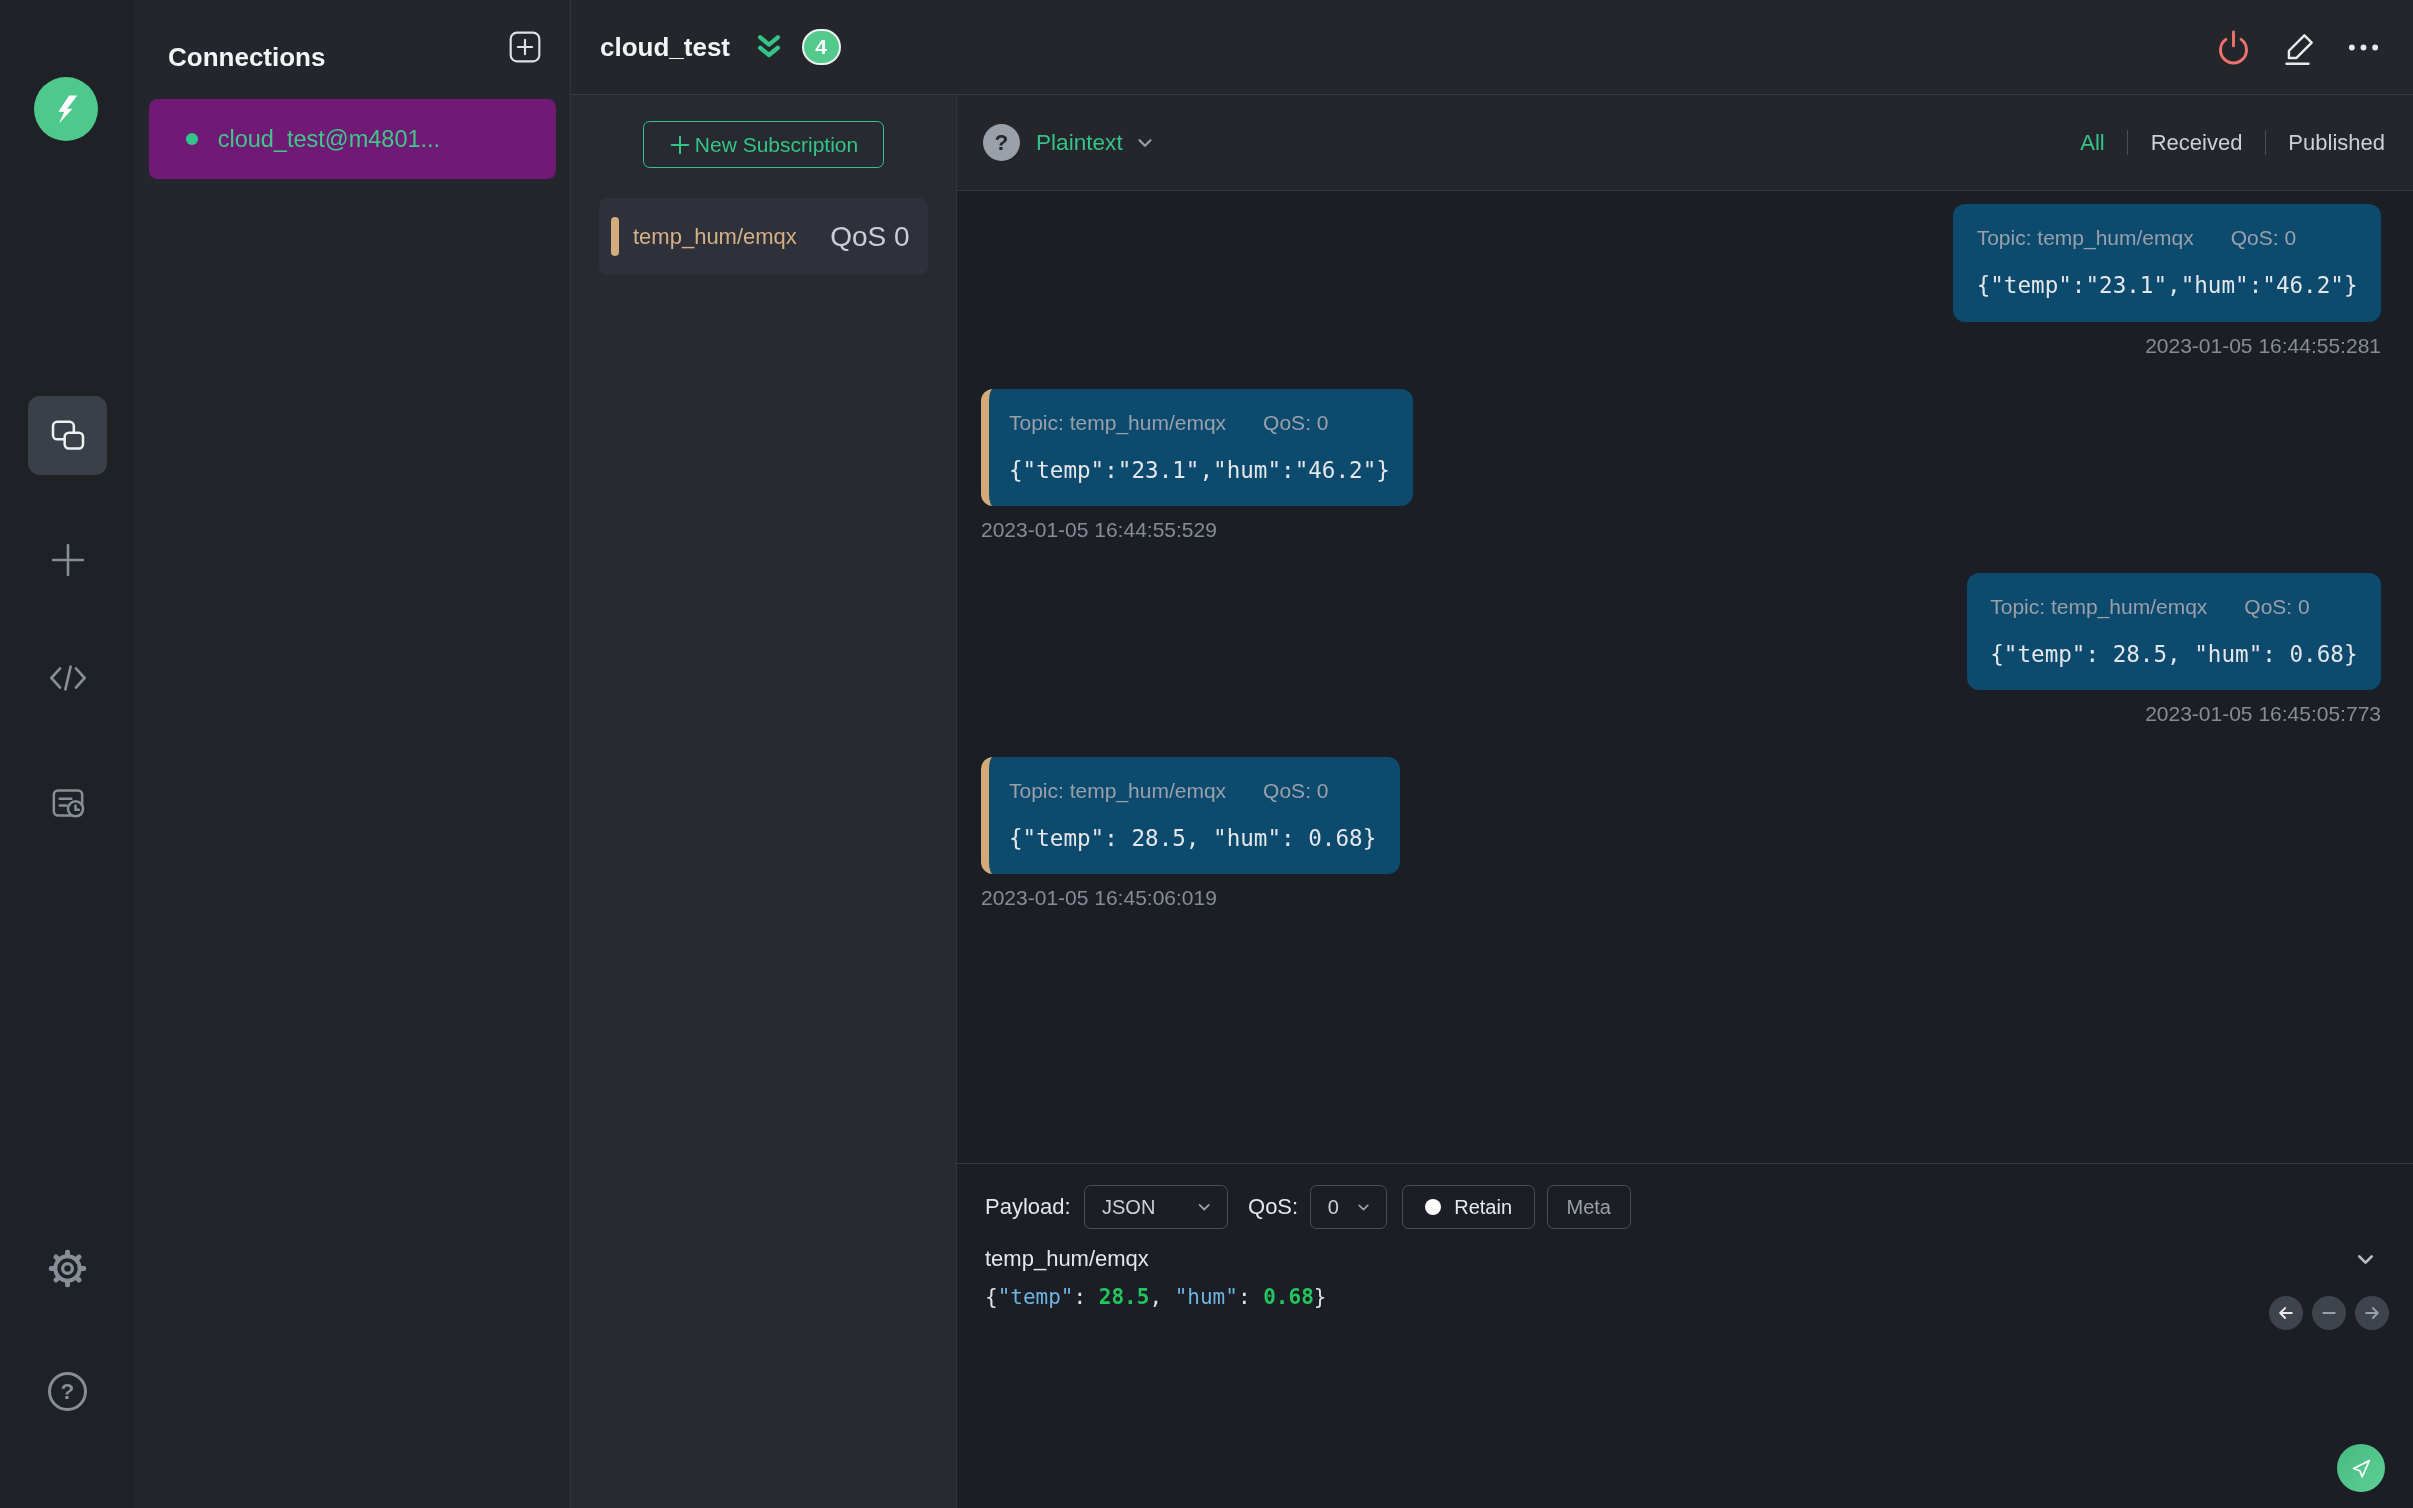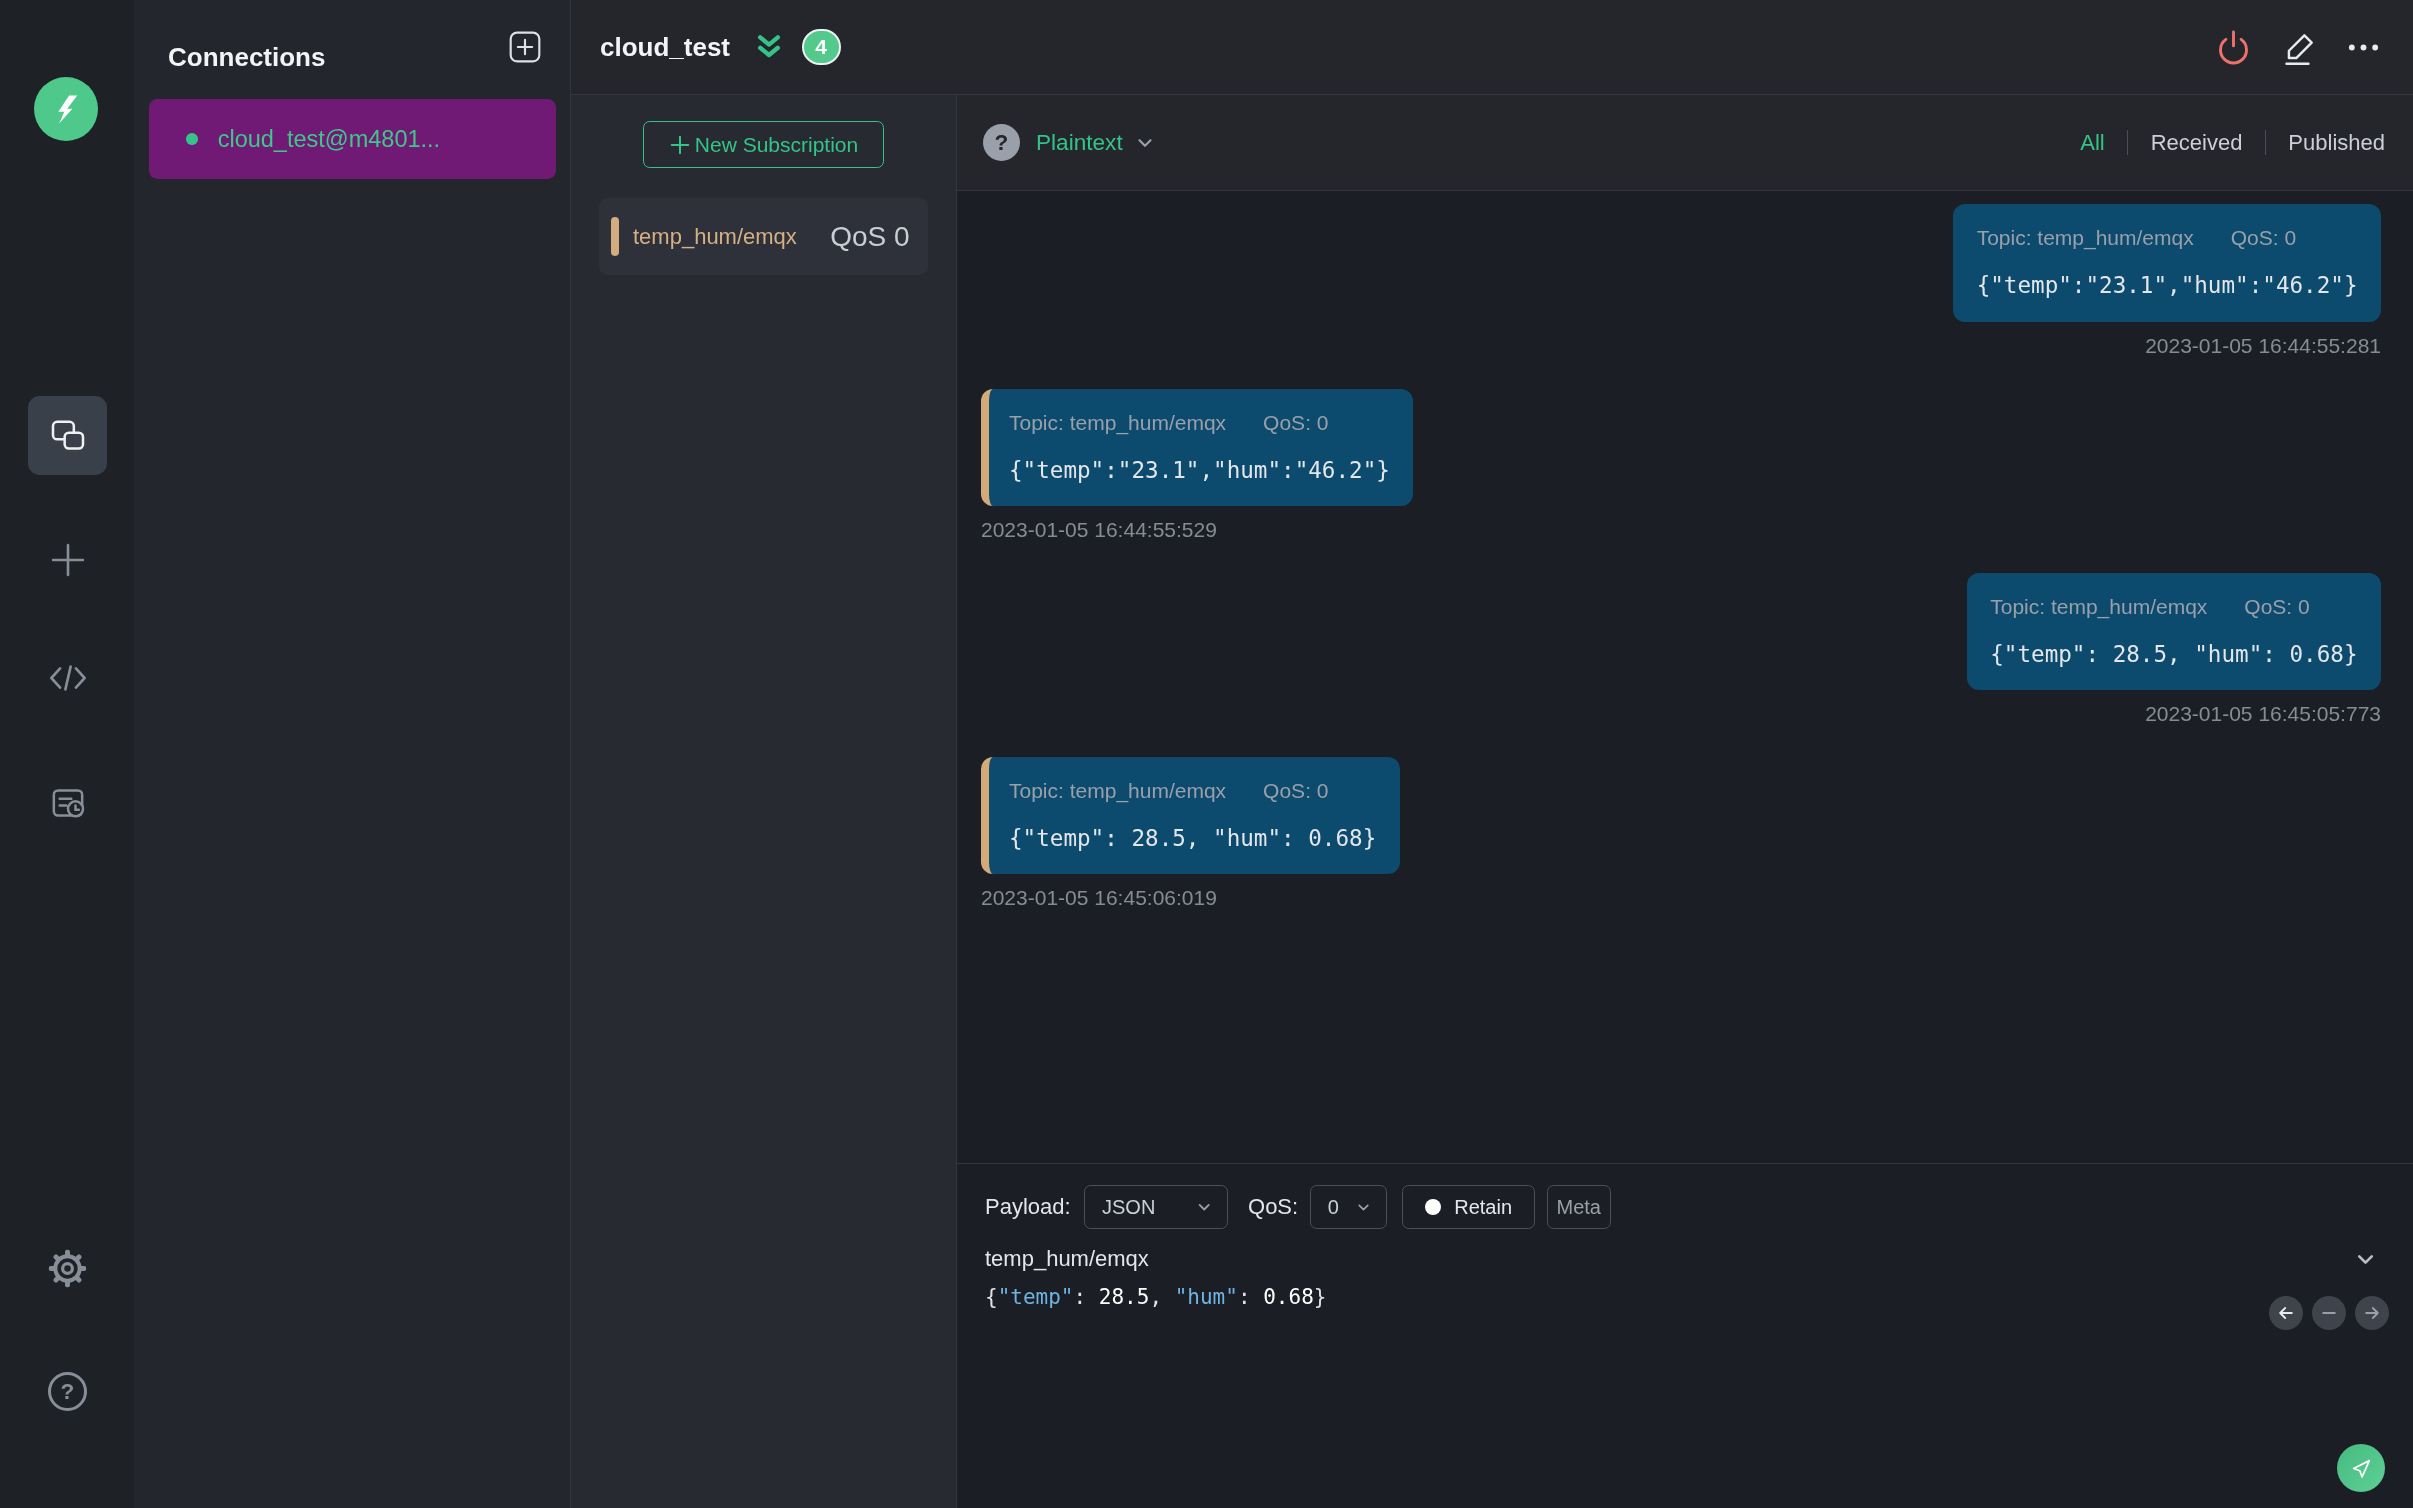--- a/index.html
+++ b/index.html
@@ -83,27 +83,27 @@
   .pub-label { font-size:22px; color:#e3e6ea; }
   .select { height:44px; border:0.8px solid #4a4f58; border-radius:6.7px; background:transparent; color:#ccd1d8;
             font-size:20px; display:flex; align-items:center; justify-content:space-between;
             padding:0 13.4px 0 17px; cursor:pointer; }
   .sel-format { width:144px; margin-left:13.4px; }
   .qos-label { margin-left:20px; }
   .sel-qos { width:77px; margin-left:11.7px; }
   .retain-btn { margin-left:15px; height:44px; border:0.8px solid #4a4f58; border-radius:6.7px; background:transparent;
                 display:flex; align-items:center; gap:13.4px; padding:0 22px; color:#e6e9ec; font-size:20px; cursor:pointer; }
   .retain-dot { width:16px; height:16px; border-radius:50%; background:#ffffff; }
-  .meta-btn { margin-left:11.7px; height:44px; width:64px; border:0.8px solid #4a4f58; border-radius:6.7px;
+  .meta-btn { margin-left:11.7px; height:44px; width:84px; border:0.8px solid #4a4f58; border-radius:6.7px;
               background:transparent; color:#9aa0a8; font-size:20px; cursor:pointer; }
   .pub-topic-row { margin-top:17px; display:flex; align-items:center; }
   .pub-topic { font-size:22px; color:#e3e6ea; }
   .pub-collapse { margin-left:auto; margin-right:3.4px; color:#b9bec6; display:flex; cursor:pointer; }
   .pub-editor { margin-top:13.4px; font-family:"DejaVu Sans Mono",monospace; font-size:21px; white-space:nowrap; }
-  .tok-plain { color:#dfe2e7; } .tok-key { color:#6fb3e2; } .tok-num { color:#ffffff; }
+  .tok-plain { color:#dfe2e7; } .tok-key { color:#6fb3e2; } .tok-num { color:#22c55e;font-weight:bold; }
   .pub-nav { position:absolute; right:24px; top:132px; display:flex; gap:9.2px; }
   .nav-btn { width:34px; height:34px; border-radius:50%; background:#3e434c; border:none;
              display:flex; align-items:center; justify-content:center; color:#e8ebee; cursor:pointer; }
   .nav-btn.dim { color:#9aa0a8; }
   .send-btn { position:absolute; right:28px; bottom:16px; width:48px; height:48px; border-radius:50%; border:none;
               background:linear-gradient(135deg,#45ba80,#5fd095); display:flex; align-items:center;
               justify-content:center; cursor:pointer; }
 </style>
 </head>
 <body>

